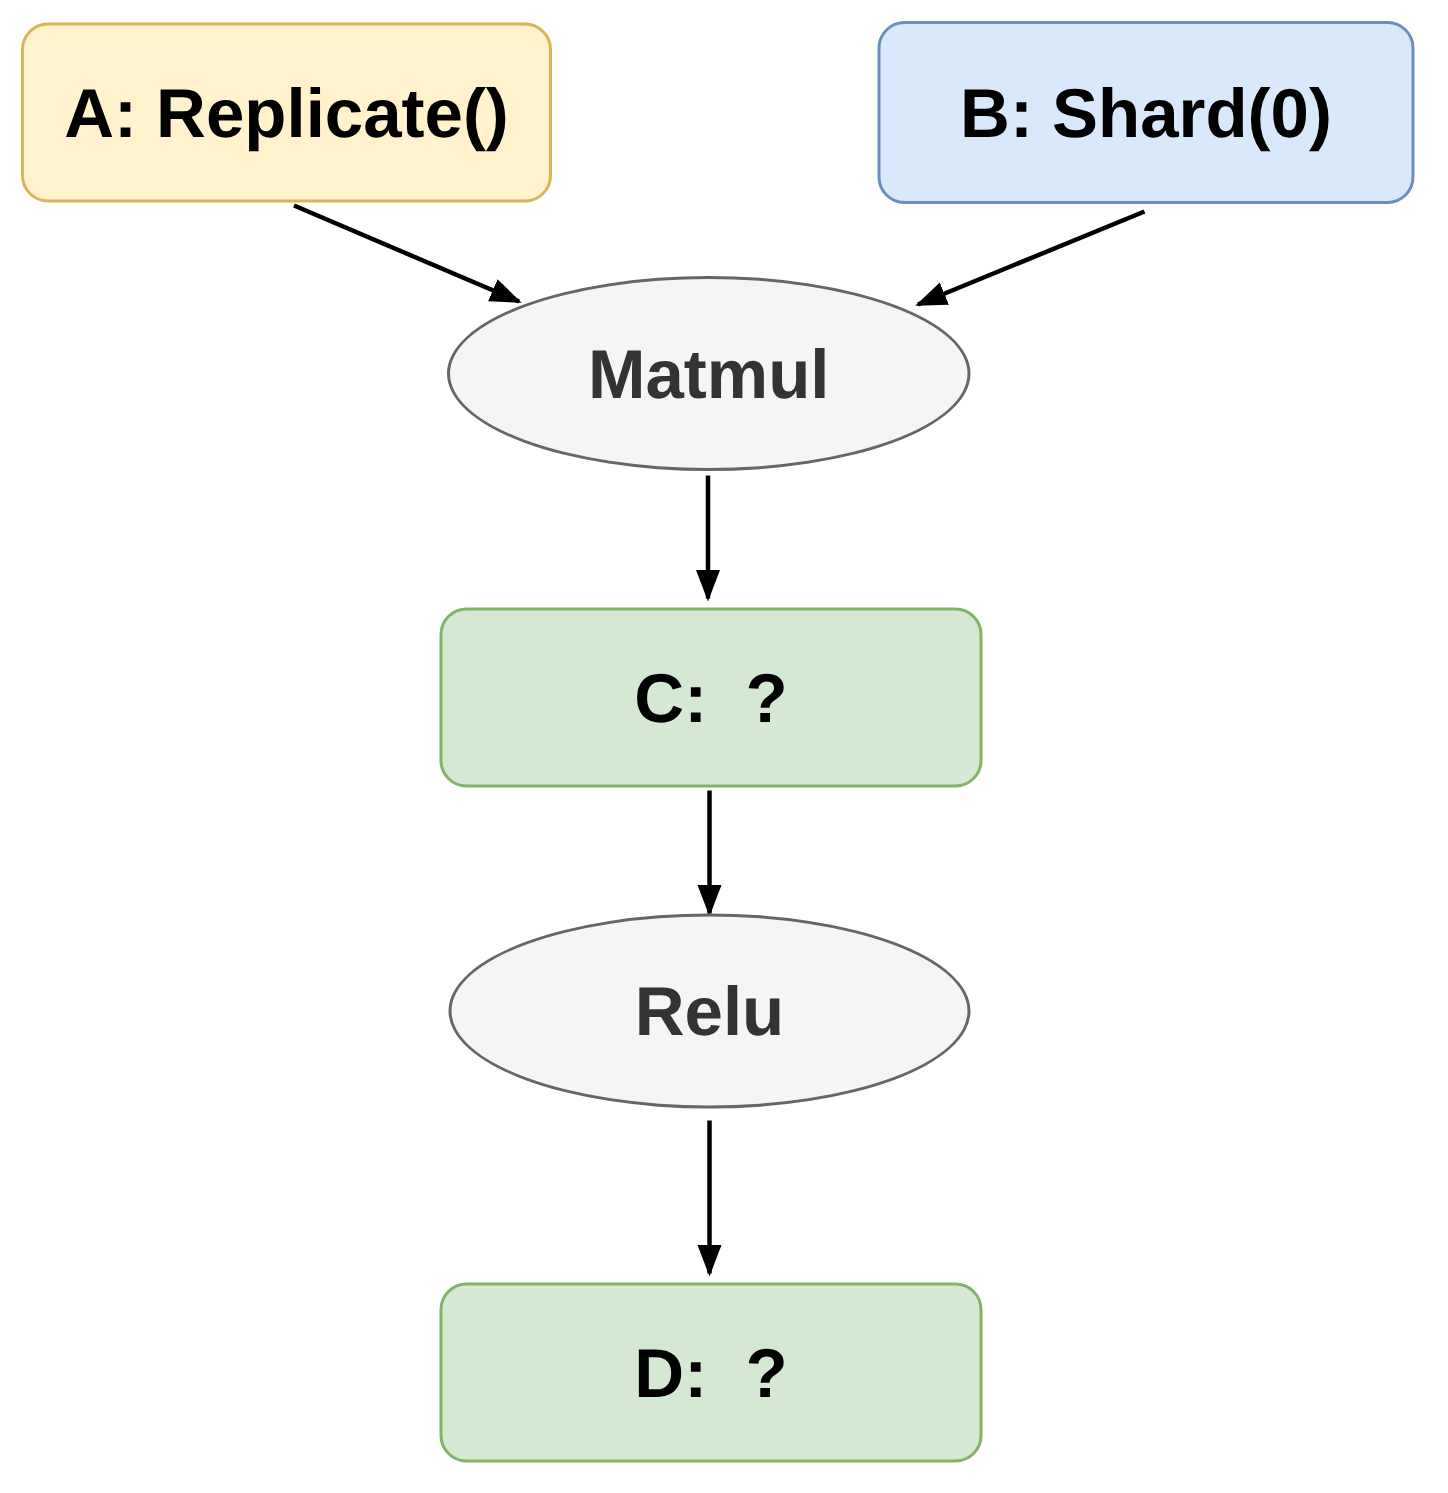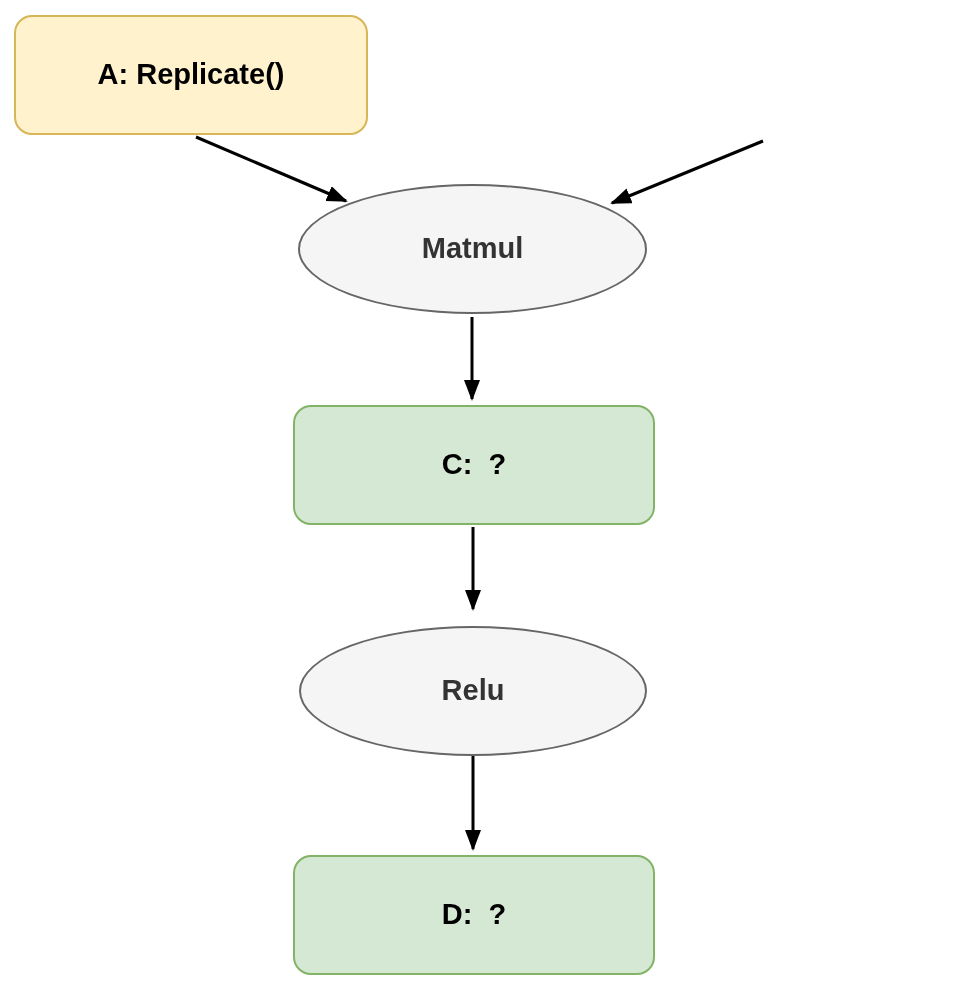--- a/index.html
+++ b/index.html
@@ -32,21 +32,21 @@
   .rect-node {
     border-radius: 18px;
     border: 2.5px solid;
   }
   .ellipse-node {
     border-radius: 50%;
     border: 2.5px solid #666666;
     background: #F5F5F5;
   }
   .node-label {
-    font-size: 29px;
+    font-size: 46px;
     font-weight: bold;
     color: #000000;
     white-space: pre;
     text-align: center;
     line-height: 1.1;
   }
   .ellipse-node .node-label {
     color: #333333;
   }
   .node-a {
@@ -65,21 +65,21 @@
     left: 298px; top: 184px;
     width: 349px; height: 130px;
   }
   .node-c {
     left: 293px; top: 405px;
     width: 362px; height: 120px;
     background: #D5E8D4;
     border-color: #82B366;
   }
   .node-relu {
-    left: 299px; top: 626px;
+    left: 299px; top: 609px;
     width: 348px; height: 130px;
   }
   .node-d {
     left: 293px; top: 855px;
     width: 362px; height: 120px;
     background: #D5E8D4;
     border-color: #82B366;
   }
 </style>
 </head>
@@ -97,20 +97,23 @@
     <line x1="763" y1="141" x2="612" y2="203" stroke="#000000" stroke-width="3" marker-end="url(#arrowhead)"></line>
     <line x1="472" y1="317" x2="472" y2="399" stroke="#000000" stroke-width="3" marker-end="url(#arrowhead)"></line>
     <line x1="473" y1="527" x2="473" y2="609" stroke="#000000" stroke-width="3" marker-end="url(#arrowhead)"></line>
     <line x1="473" y1="747" x2="473" y2="849" stroke="#000000" stroke-width="3" marker-end="url(#arrowhead)"></line>
   </svg>
 
   <div class="node rect-node node-a">
     <span class="node-label">A: Replicate()</span>
   </div>
 
+  <div class="node rect-node node-b">
+    <span class="node-label">B: Shard(0)</span>
+  </div>
 
   <div class="node ellipse-node node-matmul">
     <span class="node-label">Matmul</span>
   </div>
 
   <div class="node rect-node node-c">
     <span class="node-label">C:  ?</span>
   </div>
 
   <div class="node ellipse-node node-relu">

